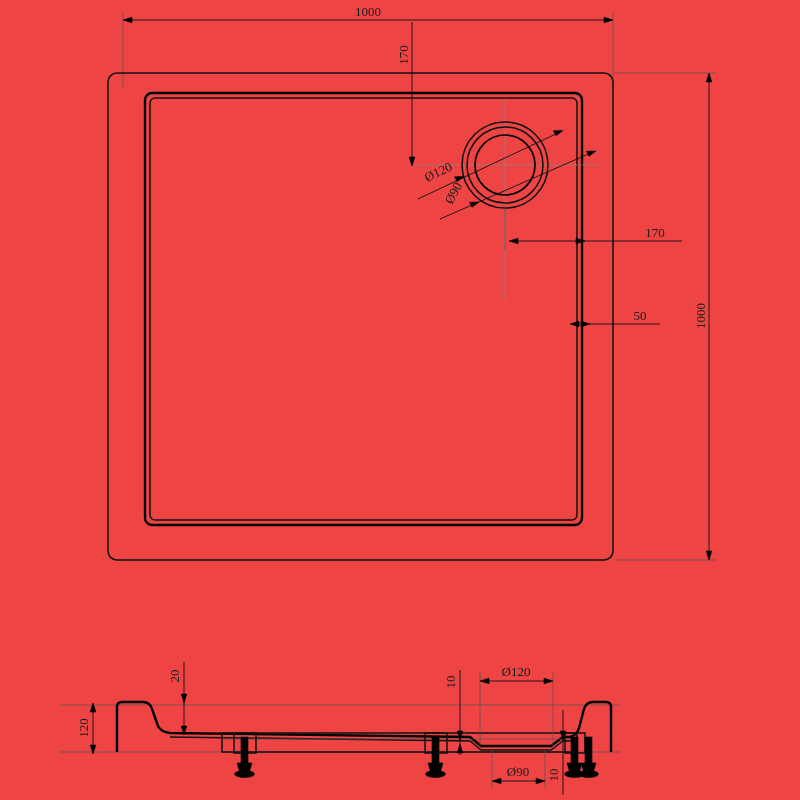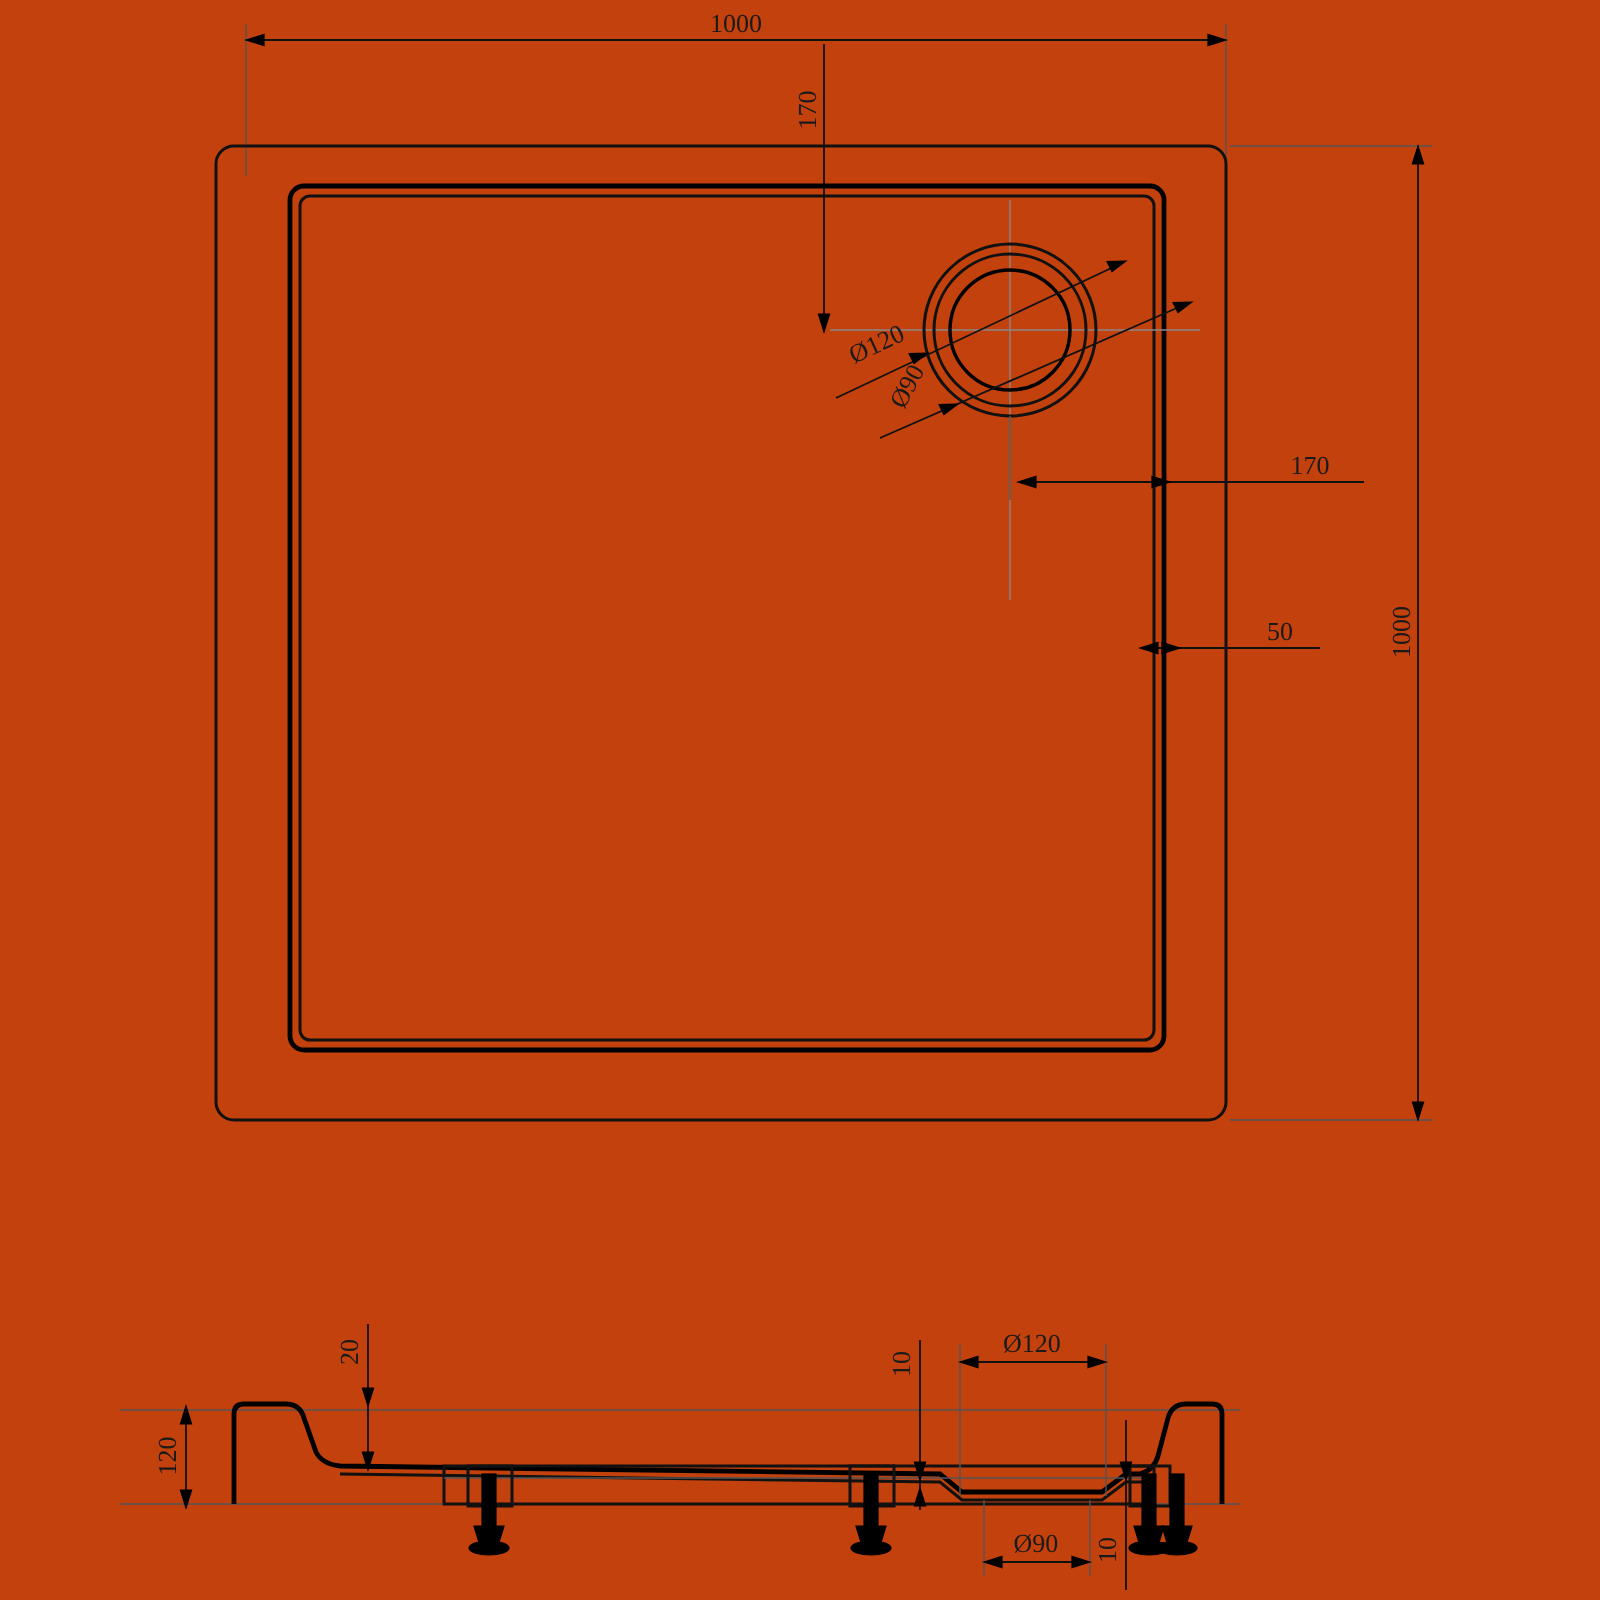--- a/index.html
+++ b/index.html
@@ -4,21 +4,21 @@
 <style>
   html, body {
     margin: 0;
     padding: 0;
     background: #ffffff;
   }
   #page {
     position: relative;
     width: 800px;
     height: 800px;
-    background: #c2410c;
+    background: #ef4444;
     font-family: "Liberation Serif", serif;
     overflow: hidden;
   }
   #drawing {
     position: absolute;
     left: 0;
     top: 0;
     width: 800px;
     height: 800px;
   }

